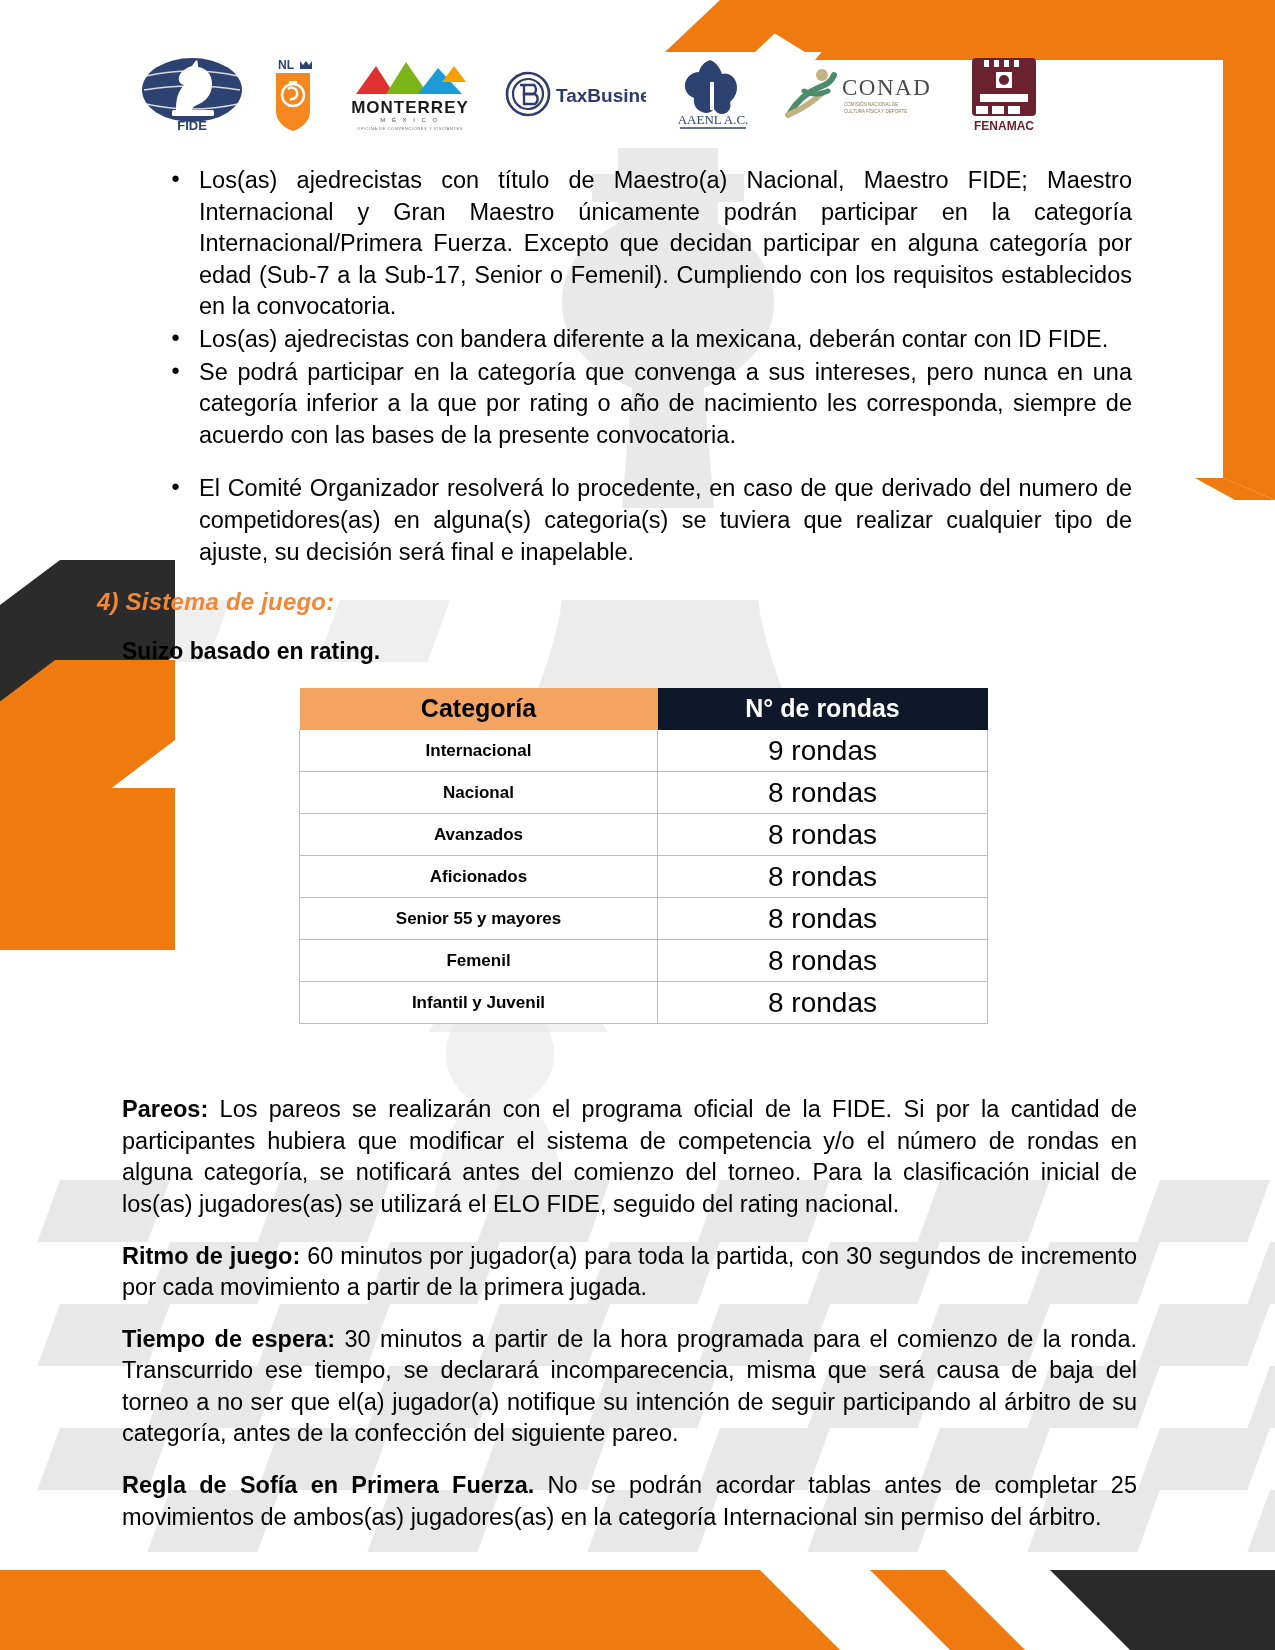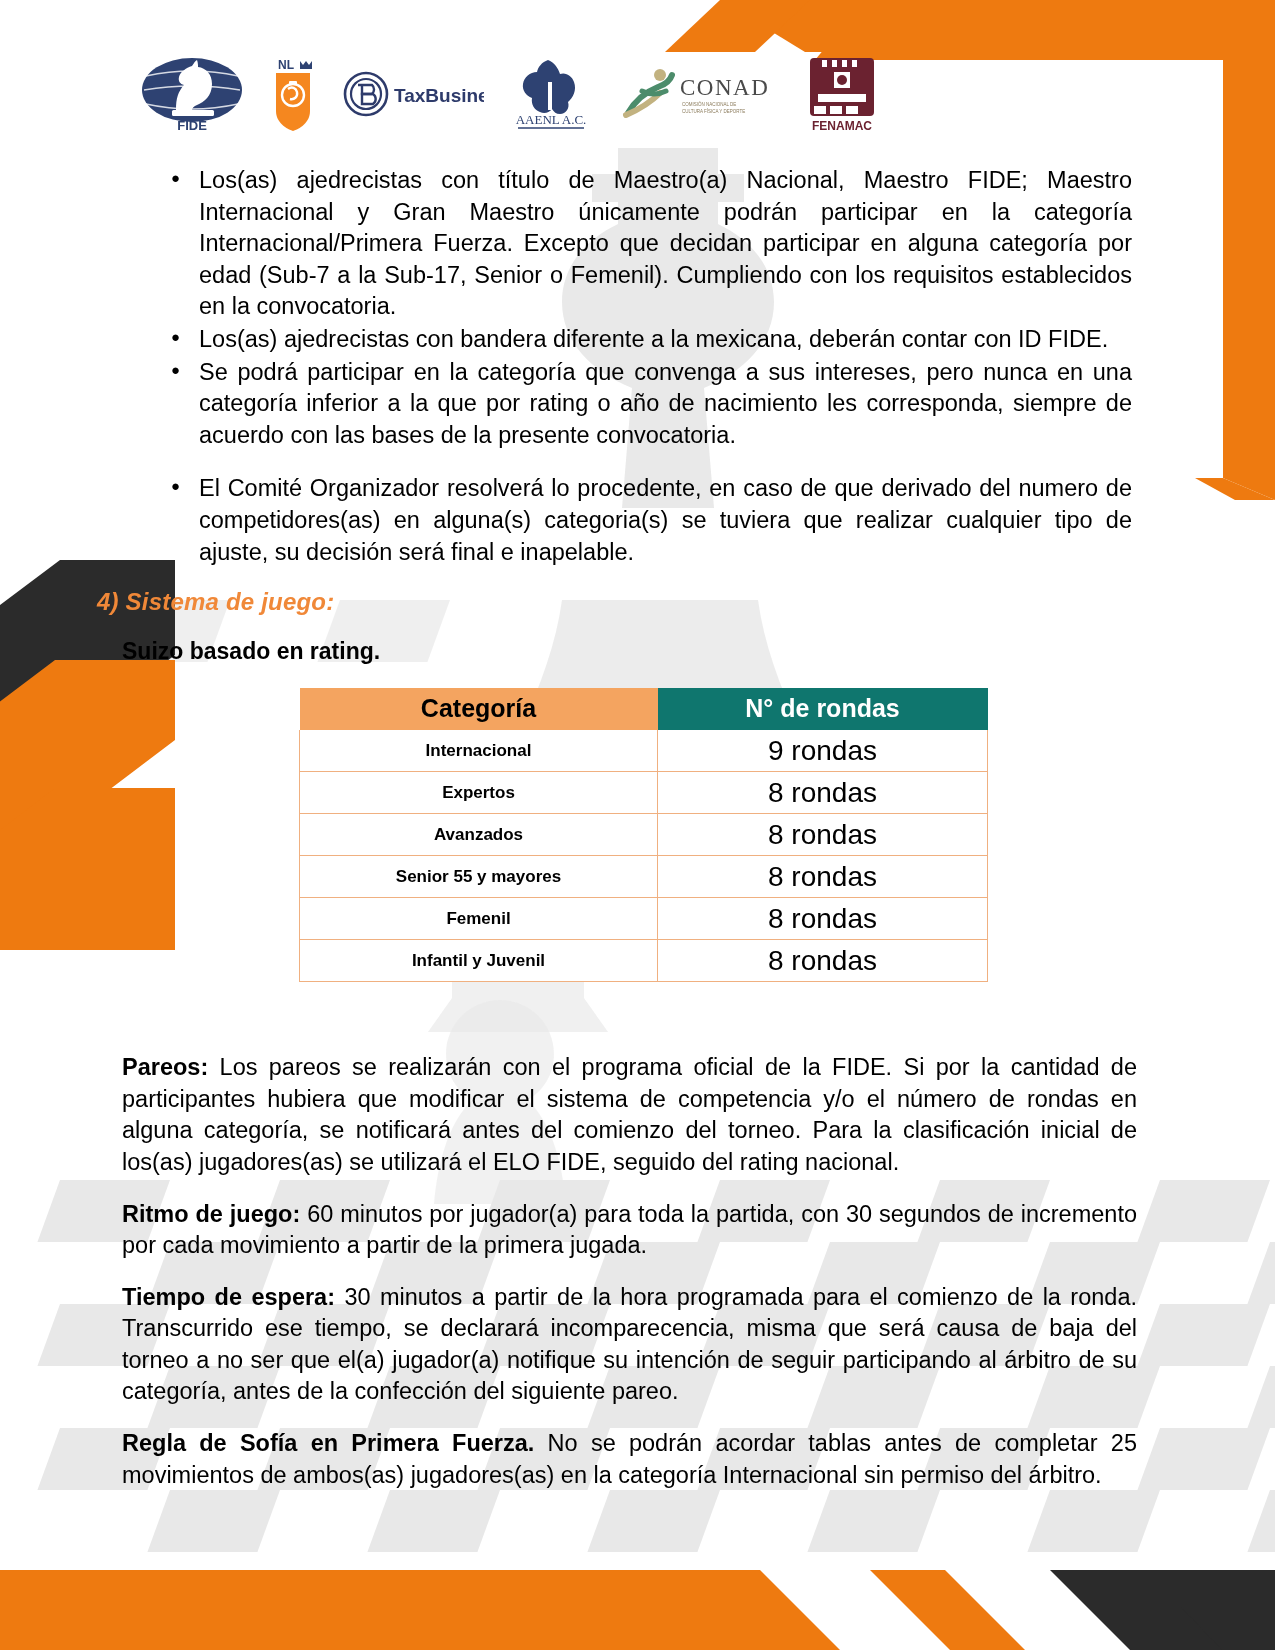--- a/index.html
+++ b/index.html
@@ -135,21 +135,21 @@
     border-color: transparent;
     font-size: 25px;
     font-weight: bold;
   }
   th.th-cat {
     background: #F4A460;
     color: #000000;
     width: 345px;
   }
   th.th-rounds {
-    background: #0f766e;
+    background: #0f172a;
     color: #FFFFFF;
     width: 317px;
   }
   td.td-cat {
     font-size: 17px;
     font-weight: bold;
     color: #000000;
     background: #FFFFFF;
   }
   td.td-rounds {
@@ -318,20 +318,31 @@
       <svg width="46" height="78" viewBox="0 0 46 78">
         <text x="8" y="14" font-family="'Liberation Sans',sans-serif" font-size="12" font-weight="bold" fill="#2E4272">NL</text>
         <path d="M30 6 l3 4 l3 -4 l3 4 l3 -4 v8 h-12 z" fill="#2E4272"></path>
         <path d="M6 18 h34 v38 c0 12 -11 18 -17 20 c-6 -2 -17 -8 -17 -20 z" fill="#F5871F"></path>
         <circle cx="23" cy="40" r="11" fill="none" stroke="#fff" stroke-width="2.4"></circle>
         <path d="M18 34 c4 -3 8 -1 9 3 c1 5 -3 8 -7 7" fill="none" stroke="#fff" stroke-width="2.4"></path>
         <rect x="19" y="26" width="8" height="4" rx="1" fill="#fff"></rect>
       </svg>
     </span>
 
+    <span class="logo">
+      <svg width="136" height="76" viewBox="0 0 136 76">
+        <path d="M14 38 L34 10 L52 38 Z" fill="#E03131"></path>
+        <path d="M44 38 L64 6 L86 38 Z" fill="#7CB518"></path>
+        <path d="M76 38 L96 12 L120 38 Z" fill="#1C9BD6"></path>
+        <path d="M100 26 L112 10 L124 26 Z" fill="#F59F00"></path>
+        <text x="68" y="57" font-family="'Liberation Sans',sans-serif" font-size="17" font-weight="bold" fill="#1A1A1A" text-anchor="middle" letter-spacing="1">MONTERREY</text>
+        <text x="68" y="66" font-family="'Liberation Sans',sans-serif" font-size="6" fill="#555" text-anchor="middle" letter-spacing="2.5">M É X I C O</text>
+        <text x="68" y="74" font-family="'Liberation Sans',sans-serif" font-size="4.2" fill="#777" text-anchor="middle" letter-spacing="0.5">OFICINA DE CONVENCIONES Y VISITANTES</text>
+      </svg>
+    </span>
 
 
     <span class="logo">
       <svg width="142" height="56" viewBox="0 0 142 56">
         <circle cx="24" cy="28" r="21" fill="none" stroke="#2E3B6B" stroke-width="2.6"></circle>
         <circle cx="24" cy="28" r="15" fill="none" stroke="#2E3B6B" stroke-width="2.2"></circle>
         <path d="M16 19 h14 a6 6 0 0 1 0 9 h-10 v-9" fill="none" stroke="#2E3B6B" stroke-width="2.4"></path>
         <path d="M20 28 h11 a6 6 0 0 1 0 10 h-11 z" fill="none" stroke="#2E3B6B" stroke-width="2.4"></path>
         <text x="52" y="36" font-family="'Liberation Sans',sans-serif" font-size="19" font-weight="bold" fill="#2E3B6B">TaxBusiness</text>
       </svg>
@@ -396,25 +407,29 @@
             <th class="th-cat">Categoría</th>
             <th class="th-rounds">N° de rondas</th>
           </tr>
         </thead>
         <tbody>
           <tr>
             <td class="td-cat">Internacional</td>
             <td class="td-rounds">9 rondas</td>
           </tr>
           <tr>
-            <td class="td-cat">Expertos</td>
+            <td class="td-cat">Nacional</td>
             <td class="td-rounds">8 rondas</td>
           </tr>
           <tr>
             <td class="td-cat">Avanzados</td>
+            <td class="td-rounds">8 rondas</td>
+          </tr>
+          <tr>
+            <td class="td-cat">Aficionados</td>
             <td class="td-rounds">8 rondas</td>
           </tr>
           <tr>
             <td class="td-cat">Senior 55 y mayores</td>
             <td class="td-rounds">8 rondas</td>
           </tr>
           <tr>
             <td class="td-cat">Femenil</td>
             <td class="td-rounds">8 rondas</td>
           </tr>

